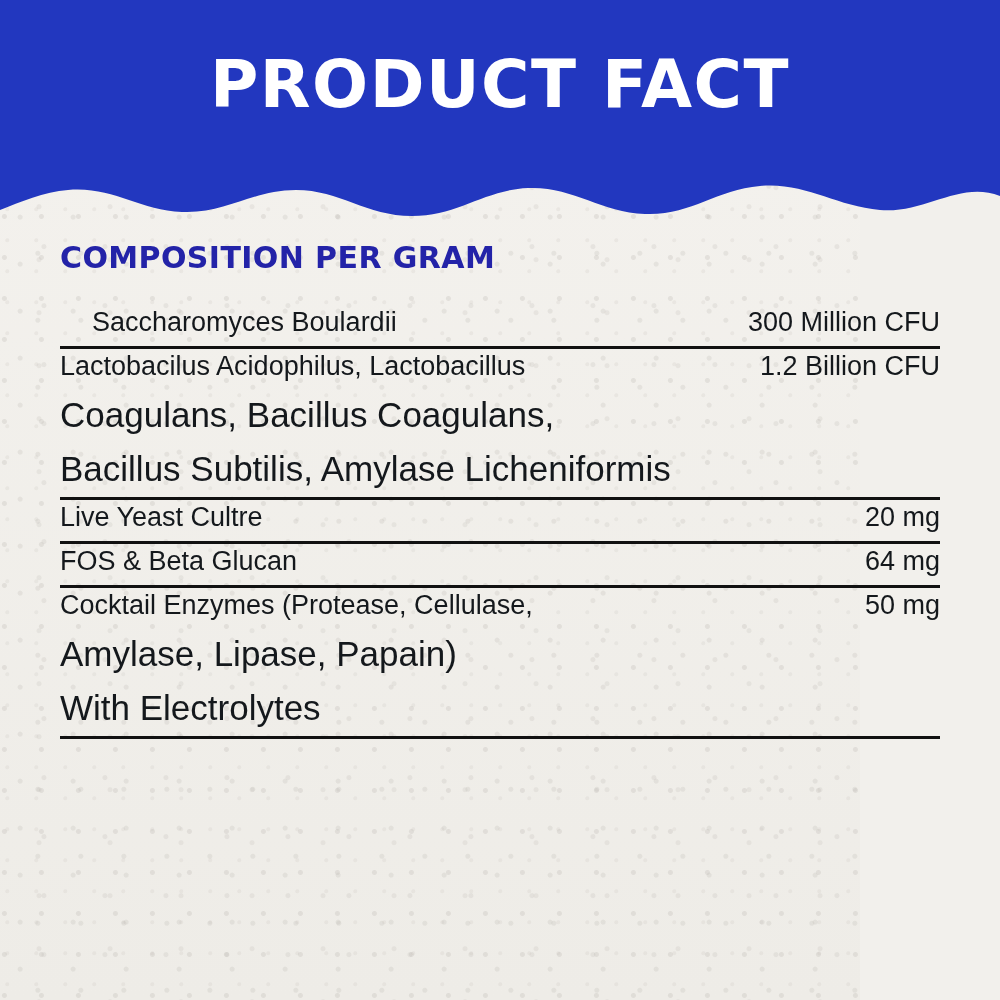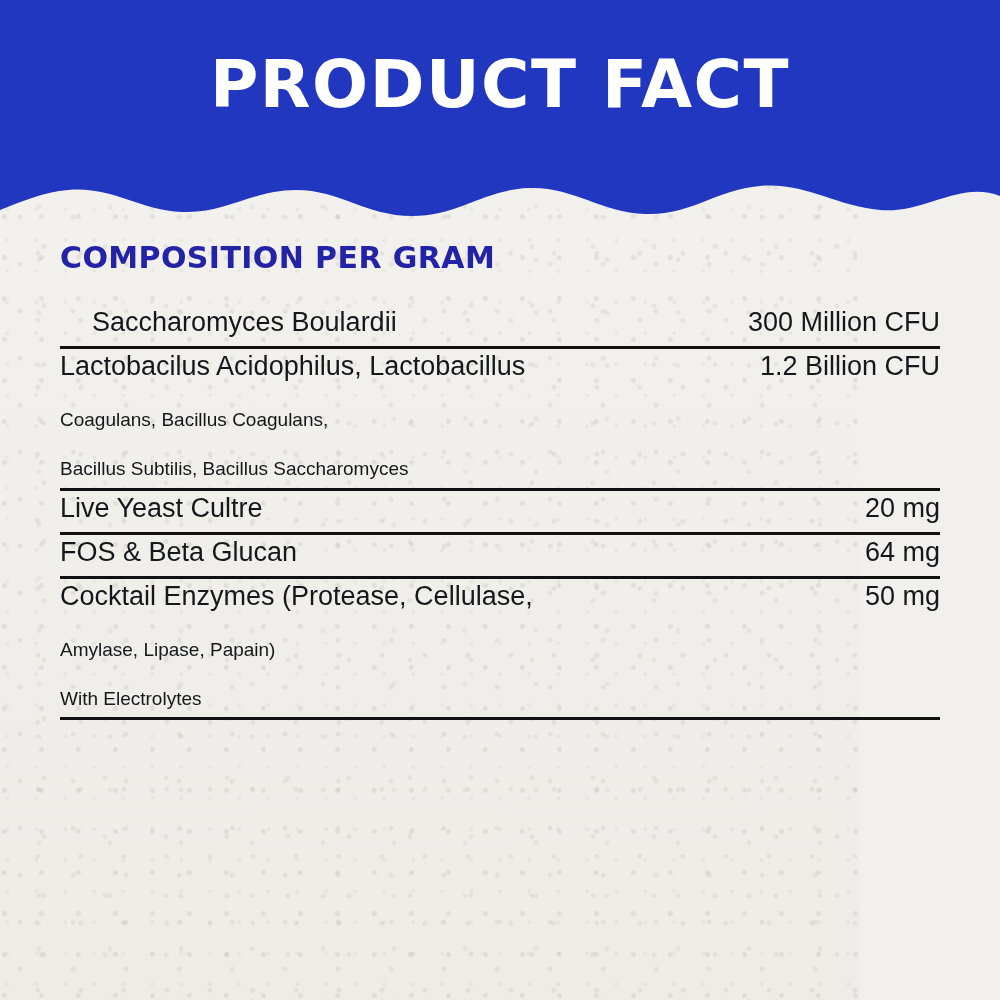--- a/index.html
+++ b/index.html
@@ -93,24 +93,24 @@
   .row-value {
     color: #14181c;
     font-size: 27px;
     line-height: 1.30;
     font-weight: 400;
     white-space: nowrap;
     flex: 0 0 auto;
   }
   .row-extra {
     color: #14181c;
-    font-size: 19px;
+    font-size: 35px;
     line-height: 1.30;
     font-weight: 400;
-    margin-top: 24px;
+    margin-top: 8px;
   }
   .row-first .row-top { padding-top: 8px; margin-left: 32px; }
 </style>
 </head>
 <body>
 
 <div class="page">
 
   <div class="header">
     <svg class="header-svg" width="1000" height="232" viewBox="0 0 1000 232" preserveAspectRatio="none">
@@ -130,21 +130,21 @@
           <div class="row-value">300 Million CFU</div>
         </div>
       </div>
 
       <div class="row">
         <div class="row-top">
           <div class="row-name">Lactobacilus Acidophilus, Lactobacillus</div>
           <div class="row-value">1.2 Billion CFU</div>
         </div>
         <div class="row-extra">Coagulans, Bacillus Coagulans,</div>
-        <div class="row-extra">Bacillus Subtilis, Bacillus Saccharomyces</div>
+        <div class="row-extra">Bacillus Subtilis, Amylase Licheniformis</div>
       </div>
 
       <div class="row">
         <div class="row-top">
           <div class="row-name">Live Yeast Cultre</div>
           <div class="row-value">20 mg</div>
         </div>
       </div>
 
       <div class="row">

